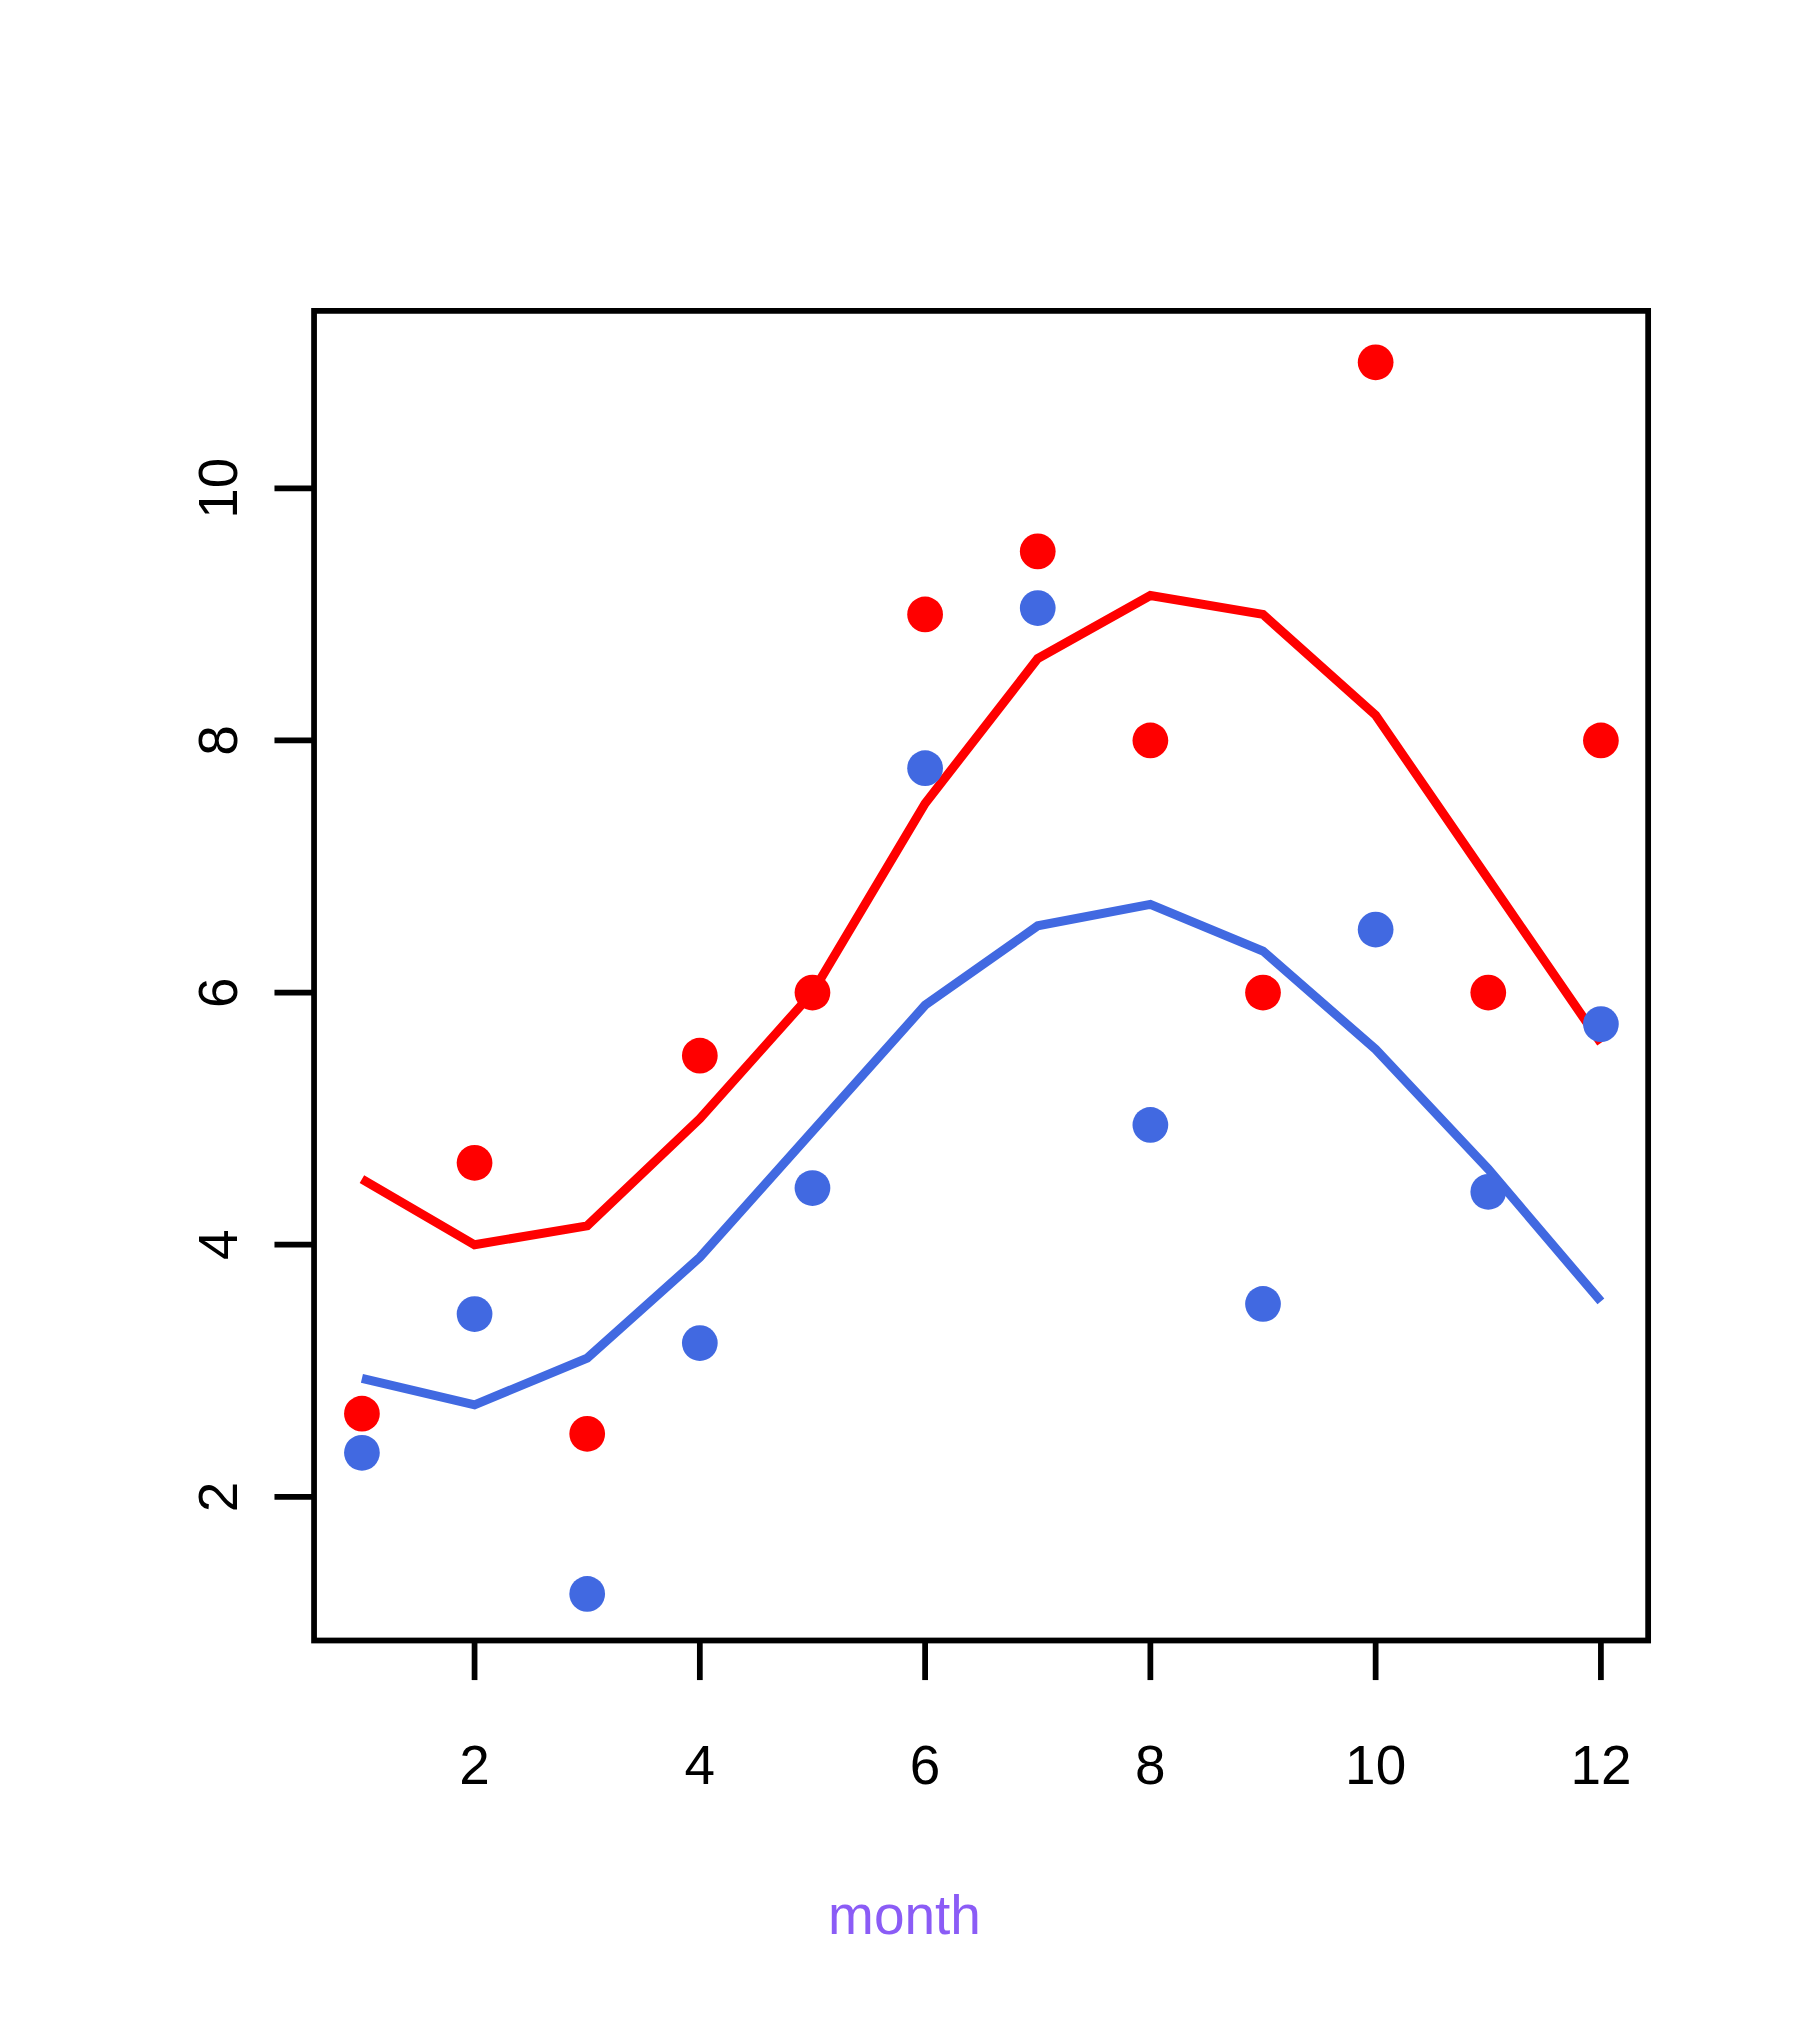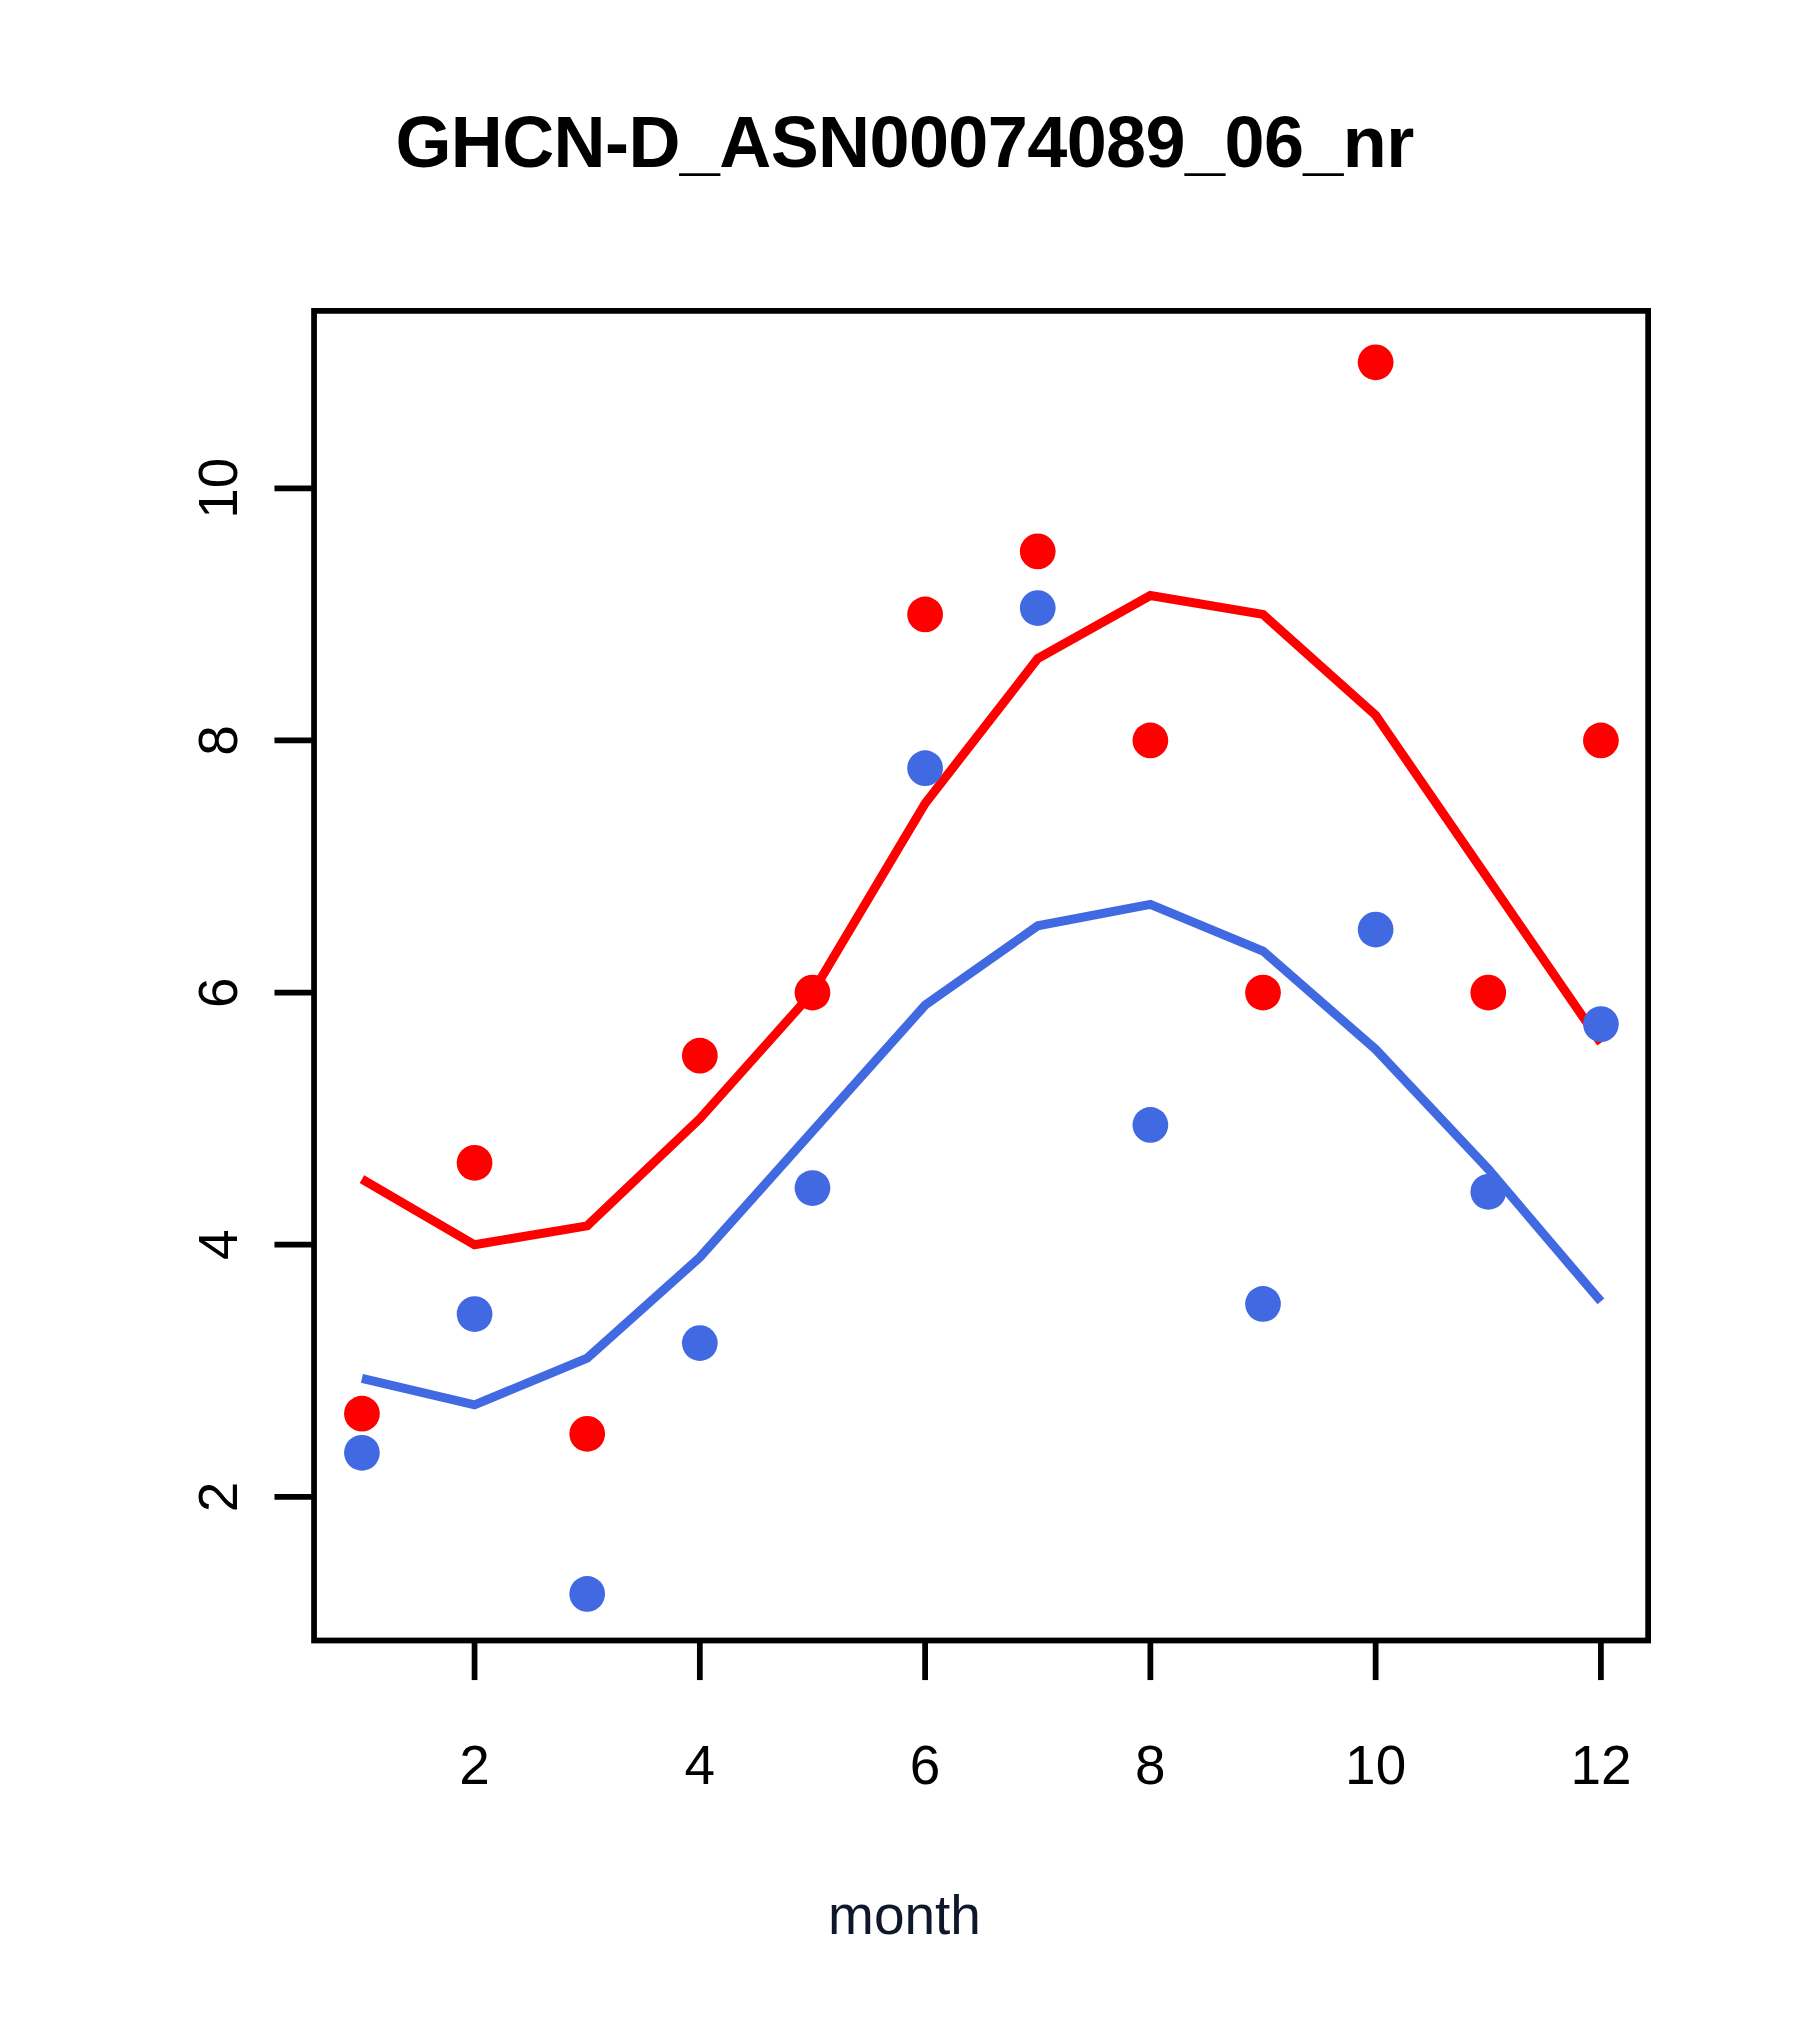--- a/index.html
+++ b/index.html
@@ -33,21 +33,21 @@
     white-space: pre;
   }
   #xlabel {
     position: absolute;
     top: 1883px;
     left: 0;
     width: 1809px;
     text-align: center;
     font-family: "Liberation Sans", sans-serif;
     font-size: 55px;
-    color: #0f172a;
+    color: #8b5cf6;
   }
   #svg-canvas {
     position: absolute;
     top: 0;
     left: 0;
   }
   .tick-label-x {
     font-family: "Liberation Sans", sans-serif;
     font-size: 86px;
     fill: #000000;
@@ -58,21 +58,20 @@
     font-size: 86px;
     fill: #000000;
     text-anchor: middle;
   }
 </style>
 </head>
 <body>
 
 <div id="plot-root">
 
-  <div id="chart-title">GHCN-D_ASN00074089_06_nr</div>
 
   <svg id="svg-canvas" width="1809" height="2035" viewBox="0 0 2834 3188">
     <g id="plot-frame">
         <rect x="492" y="487" width="2090" height="2083" fill="none" stroke="#000000" stroke-width="9"></rect>
       </g>
     <g id="axis-ticks">
         <line x1="743.4545454545455" y1="2570" x2="743.4545454545455" y2="2632" stroke="#000000" stroke-width="9"></line>
         <line x1="1096.3636363636365" y1="2570" x2="1096.3636363636365" y2="2632" stroke="#000000" stroke-width="9"></line>
         <line x1="1449.2727272727275" y1="2570" x2="1449.2727272727275" y2="2632" stroke="#000000" stroke-width="9"></line>
         <line x1="1802.1818181818182" y1="2570" x2="1802.1818181818182" y2="2632" stroke="#000000" stroke-width="9"></line>

